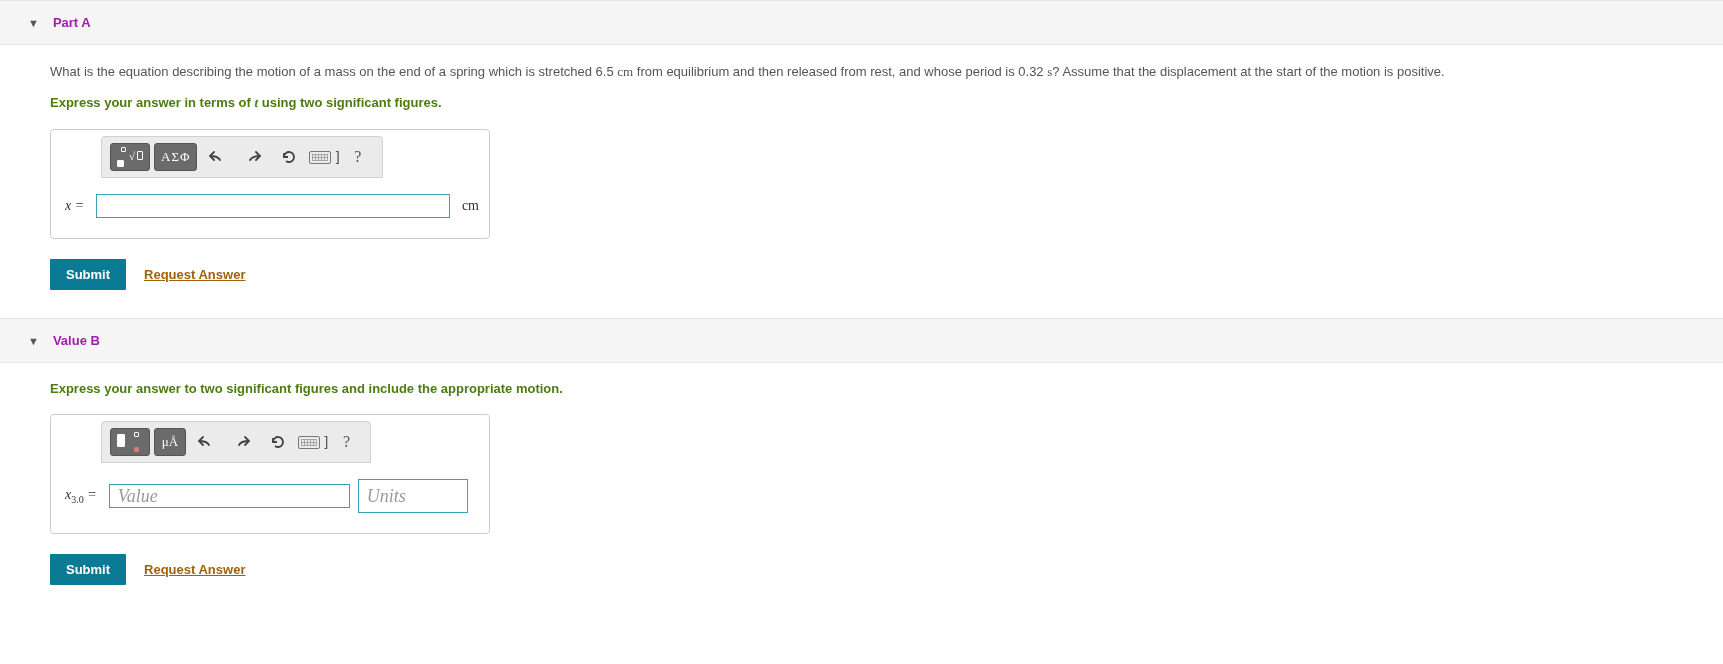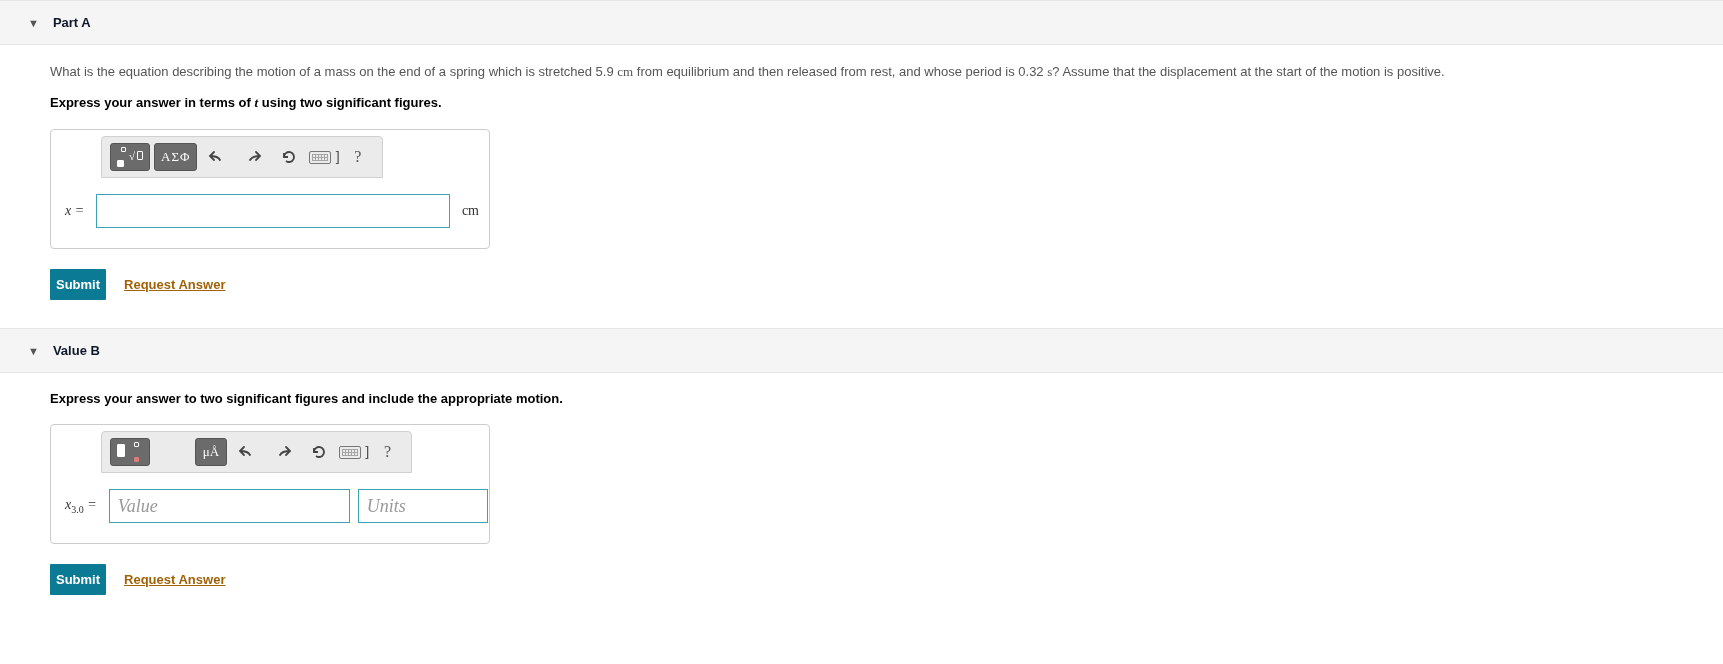--- a/index.html
+++ b/index.html
@@ -19,34 +19,34 @@
     align-items: center;
   }
   .part-header .caret {
     font-size: 11px;
     color: #555;
     margin-right: 14px;
     cursor: pointer;
   }
   .part-header .title {
     font-weight: bold;
-    color: #0f172a;
+    color: #a21caf;
   }
   .part-body {
     padding: 18px 20px 28px 50px;
   }
   .question-text {
     color: #555;
     margin-bottom: 14px;
     line-height: 1.4;
   }
   .serif { font-family: Georgia, "Times New Roman", serif; }
   .instructions {
     font-weight: bold;
-    color: #000000;
+    color: #4d7c0f;
     margin-bottom: 18px;
   }
   .ital { font-style: italic; font-family: Georgia, serif; font-weight: bold;}
   .answer-box {
     border: 1px solid #ccc;
     border-radius: 4px;
     width: 440px;
     background: #fff;
     margin-bottom: 20px;
     padding: 0;
@@ -93,54 +93,54 @@
     font-family: Georgia, "Times New Roman", serif;
     font-style: italic;
     color: #333;
     margin-right: 12px;
     white-space: nowrap;
     font-size: 14px;
   }
   .var-label .sub { font-size: 10px; vertical-align: sub; font-style: normal;}
   .answer-input {
     flex: 1;
-    height: 34px;
+    height: 24px;
     border: 1px solid #3aa2b5;
     background: #fff;
     padding: 4px 8px;
     font-family: Georgia, serif;
     font-style: italic;
     font-size: 18px;
     color: #888;
   }
   .answer-input::placeholder { color: #999; font-style: italic; }
   .unit-label {
     font-family: Georgia, serif;
     margin-left: 12px;
     color: #333;
     font-size: 14px;
   }
   .units-input {
-    width: 130px;
+    width: 110px;
     height: 34px;
     border: 1px solid #3aa2b5;
     margin-left: 8px;
     padding: 6px 8px;
     font-family: Georgia, serif;
     font-style: italic;
     font-size: 18px;
     color: #888;
   }
   .units-input::placeholder { color:#999; font-style: italic; }
   .button-row { display:flex; align-items:center; gap: 18px;}
   .submit-btn {
     background: #0b7a94;
     color: #fff;
     border: none;
-    padding: 8px 6px;
+    padding: 8px 16px;
     font-size: 13px;
     font-weight: bold;
     cursor: pointer;
     border-radius: 1px;
   }
   .request-link {
     color: #a16207;
     text-decoration: underline;
     font-weight: bold;
     font-size: 13px;
@@ -165,21 +165,21 @@
 </style>
 </head>
 <body>
 
 <div class="part-header">
   <span class="caret">▼</span>
   <span class="title">Part A</span>
 </div>
 <div class="part-body">
   <div class="question-text">
-    <span>What is the equation describing the motion of a mass on the end of a spring which is stretched 5.9 </span><span class="serif">cm</span><span> from equilibrium and then released from rest, and whose period is 0.32 </span><span class="serif">s</span><span>? Assume that the displacement at the start of the motion is positive.</span>
+    <span>What is the equation describing the motion of a mass on the end of a spring which is stretched 6.5 </span><span class="serif">cm</span><span> from equilibrium and then released from rest, and whose period is 0.32 </span><span class="serif">s</span><span>? Assume that the displacement at the start of the motion is positive.</span>
   </div>
   <div class="instructions">
     <span>Express your answer in terms of </span><span class="ital">t</span><span> using two significant figures.</span>
   </div>
 
   <div class="answer-box">
     <div class="toolbar">
       <span class="tb-btn dark" title="templates">
         <span class="tpl-icon">
           <span class="sq" style="width:7px;height:7px;bottom:0;left:0;background:#fff;"></span>
@@ -235,21 +235,21 @@
 
   <div class="answer-box">
     <div class="toolbar">
       <span class="tb-btn dark">
         <span class="tpl-icon">
           <span class="sq" style="width:8px;height:13px;top:2px;left:0;background:#fff;"></span>
           <span class="sq" style="width:5px;height:5px;top:0;right:4px;"></span>
           <span class="sq" style="width:5px;height:5px;bottom:0;right:4px;background:#e07a7a;border-color:#e07a7a;"></span>
         </span>
       </span>
-      <span class="tb-btn dark" style="font-family:Georgia,serif;font-size:13px;margin-left:41px;">μÅ</span>
+      <span class="tb-btn dark" style="font-family:Georgia,serif;font-size:13px;">μÅ</span>
       <span class="tb-btn plain">
         <svg width="18" height="16" viewBox="0 0 18 16">
             <path d="M6 3 L2 7 L6 11 M2 7 Q10 7 12 11" fill="none" stroke="#444" stroke-width="1.8" stroke-linecap="round"></path>
           </svg>
       </span>
       <span class="tb-btn plain">
         <svg width="18" height="16" viewBox="0 0 18 16">
             <path d="M12 3 L16 7 L12 11 M16 7 Q8 7 6 11" fill="none" stroke="#444" stroke-width="1.8" stroke-linecap="round"></path>
           </svg>
       </span>

